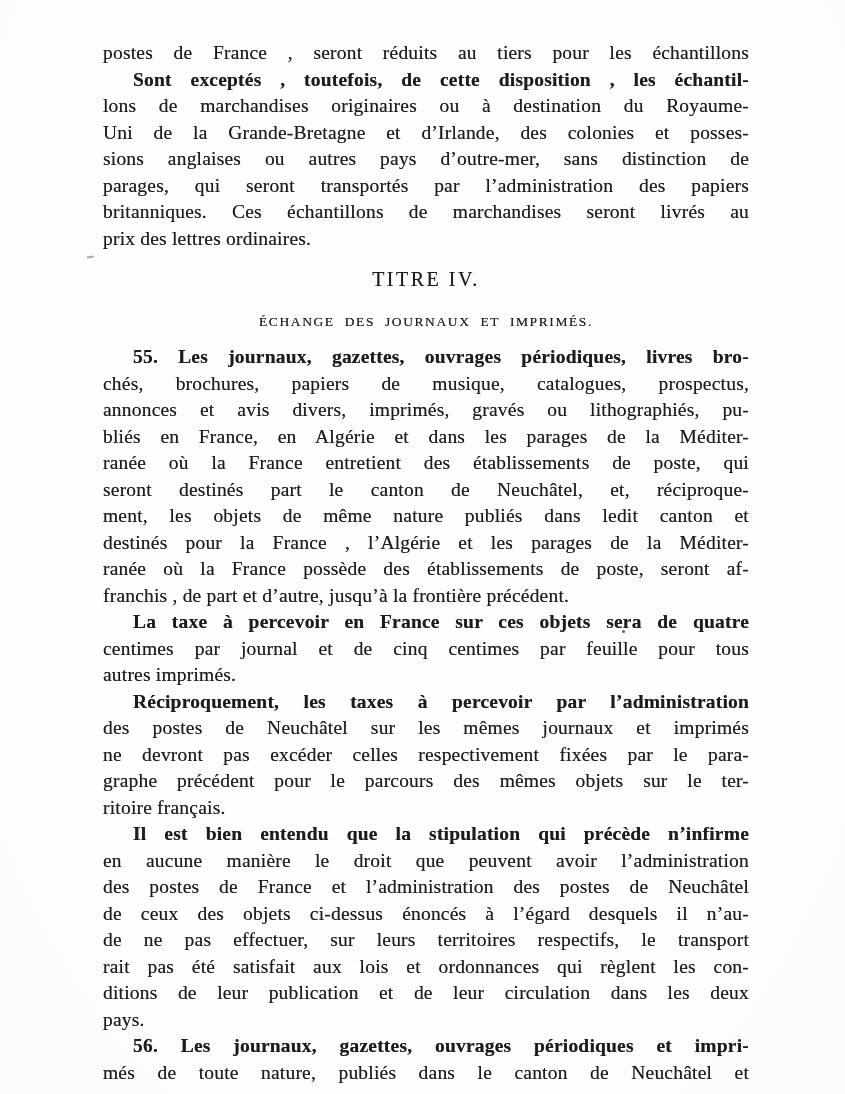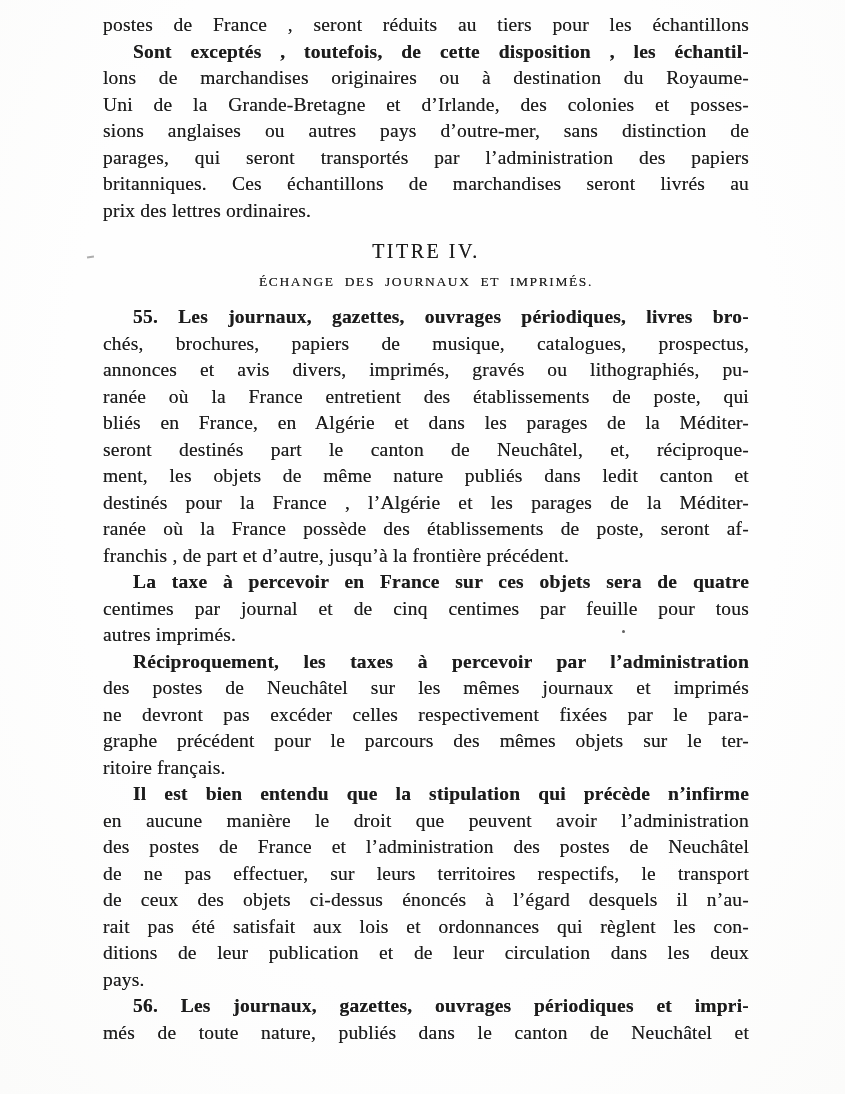--- a/index.html
+++ b/index.html
@@ -15,21 +15,21 @@
     font-family: "Liberation Serif", "DejaVu Serif", serif;
   }
   .page {
     position: absolute;
     inset: 0;
     background: radial-gradient(ellipse at 50% 40%, #fefefe 60%, #fbfbfa 100%);
   }
   .text-block {
     position: absolute;
     left: 103px;
-    top: 12px;
+    top: 40px;
     width: 646px;
     color: #1c1c1c;
     text-shadow: 0 0 0.5px rgba(10,10,10,0.6);
   }
   .para {
     margin: 0;
   }
   .line {
     font-size: 19.5px;
     line-height: 26.5px;
@@ -50,21 +50,21 @@
     line-height: 27px;
     margin-top: 14px;
     color: #1c1c1c;
   }
   .subheading {
     text-align: center;
     font-size: 13.5px;
     letter-spacing: 1.6px;
     word-spacing: 5px;
     line-height: 22px;
-    margin-top: 6px;
+    margin-top: 18px;
     margin-bottom: 11px;
     color: #222;
   }
   .artifact-dot {
     position: absolute;
     left: 622px;
     top: 630px;
     width: 3px;
     height: 3px;
     border-radius: 50%;
@@ -98,22 +98,22 @@
         <div class="line just">parages, qui seront transportés par l’administration des papiers</div>
         <div class="line just">britanniques. Ces échantillons de marchandises seront livrés au</div>
         <div class="line">prix des lettres ordinaires.</div>
       </div>
       <div class="heading">TITRE IV.</div>
       <div class="subheading">ÉCHANGE DES JOURNAUX ET IMPRIMÉS.</div>
       <div class="para">
         <div class="line just ind">55. Les journaux, gazettes, ouvrages périodiques, livres bro-</div>
         <div class="line just">chés, brochures, papiers de musique, catalogues, prospectus,</div>
         <div class="line just">annonces et avis divers, imprimés, gravés ou lithographiés, pu-</div>
+        <div class="line just">bliés en France, en Algérie et dans les parages de la Méditer-</div>
         <div class="line just">ranée où la France entretient des établissements de poste, qui</div>
-        <div class="line just">bliés en France, en Algérie et dans les parages de la Méditer-</div>
         <div class="line just">seront destinés part le canton de Neuchâtel, et, réciproque-</div>
         <div class="line just">ment, les objets de même nature publiés dans ledit canton et</div>
         <div class="line just">destinés pour la France , l’Algérie et les parages de la Méditer-</div>
         <div class="line just">ranée où la France possède des établissements de poste, seront af-</div>
         <div class="line">franchis , de part et d’autre, jusqu’à la frontière précédent.</div>
       </div>
       <div class="para">
         <div class="line just ind">La taxe à percevoir en France sur ces objets sera de quatre</div>
         <div class="line just">centimes par journal et de cinq centimes par feuille pour tous</div>
         <div class="line">autres imprimés.</div>
@@ -122,22 +122,22 @@
         <div class="line just ind">Réciproquement, les taxes à percevoir par l’administration</div>
         <div class="line just">des postes de Neuchâtel sur les mêmes journaux et imprimés</div>
         <div class="line just">ne devront pas excéder celles respectivement fixées par le para-</div>
         <div class="line just">graphe précédent pour le parcours des mêmes objets sur le ter-</div>
         <div class="line">ritoire français.</div>
       </div>
       <div class="para">
         <div class="line just ind">Il est bien entendu que la stipulation qui précède n’infirme</div>
         <div class="line just">en aucune manière le droit que peuvent avoir l’administration</div>
         <div class="line just">des postes de France et l’administration des postes de Neuchâtel</div>
+        <div class="line just">de ceux des objets ci-dessus énoncés à l’égard desquels il n’au-</div>
         <div class="line just">de ne pas effectuer, sur leurs territoires respectifs, le transport</div>
-        <div class="line just">de ceux des objets ci-dessus énoncés à l’égard desquels il n’au-</div>
         <div class="line just">rait pas été satisfait aux lois et ordonnances qui règlent les con-</div>
         <div class="line just">ditions de leur publication et de leur circulation dans les deux</div>
         <div class="line">pays.</div>
       </div>
       <div class="para">
         <div class="line just ind">56. Les journaux, gazettes, ouvrages périodiques et impri-</div>
         <div class="line just">més de toute nature, publiés dans le canton de Neuchâtel et</div>
       </div>
     </div>
   <div class="artifact-dash"></div>

